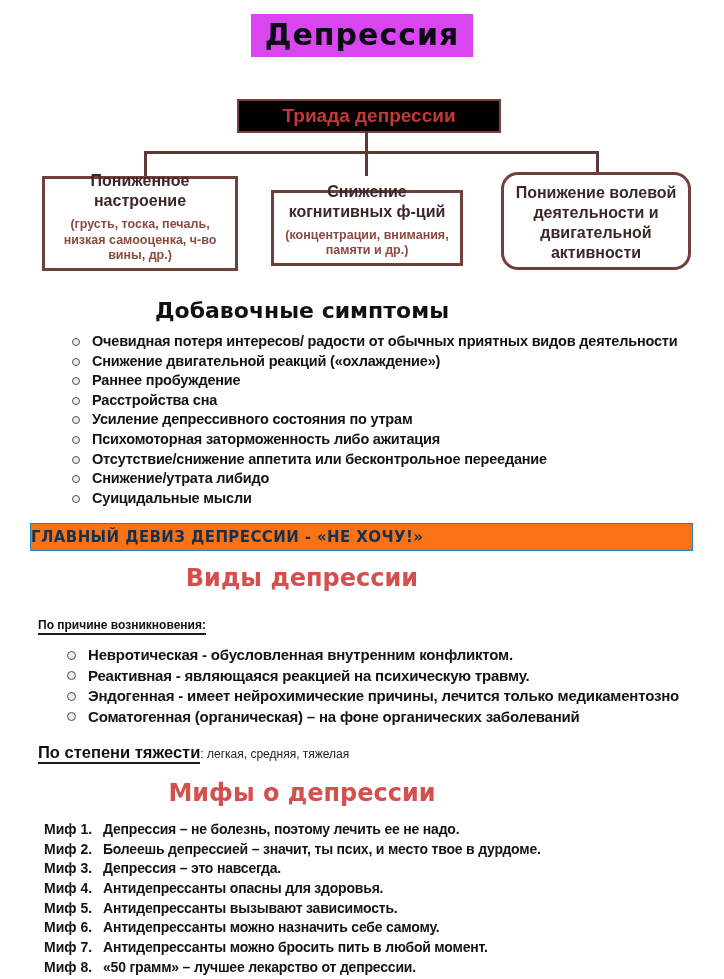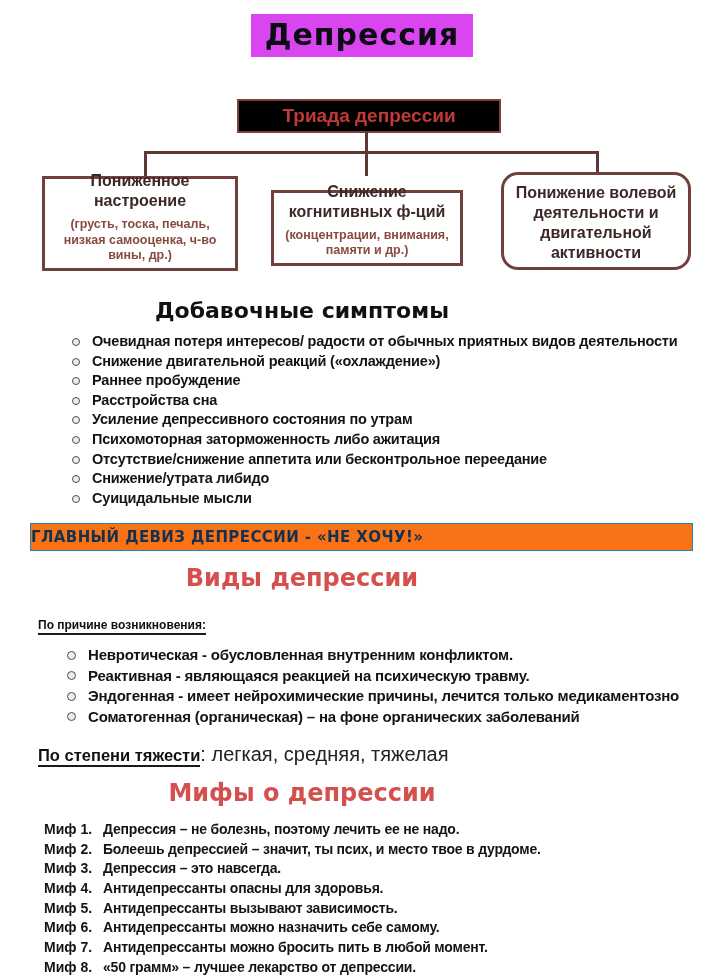--- a/index.html
+++ b/index.html
@@ -57,21 +57,21 @@
   
   .section-label{font-weight:bold;font-size:12px;color:#101010;}
   .underlined{border-bottom:2px solid #1a1a1a;padding-bottom:1px;}
   .cause-label{top:618px;left:38px;}
   .cause-list{top:646px;left:67px;}
   .cause-list .li{height:20.6px;}
   .cause-list .li-text{font-size:15px;letter-spacing:-0.2px;}
   .cause-list .dot{width:7px;height:7px;margin-top:4.5px;}
 
   .severity-line{top:743px;left:38px;font-size:16.5px;white-space:nowrap;}
-  .severity-value{font-weight:normal;font-size:20px;color:#222;}
+  .severity-value{font-weight:normal;font-size:12px;color:#222;}
 
   
   .myths-list{top:821px;left:44px;}
   .myth-row{display:flex;height:19.7px;align-items:flex-start;}
   .myth-label{flex:0 0 59px;font-weight:bold;font-size:14px;color:#141414;}
   .myth-text{font-weight:bold;font-size:14px;color:#141414;white-space:nowrap;letter-spacing:-0.2px;}
 </style>
 </head>
 <body>
 

